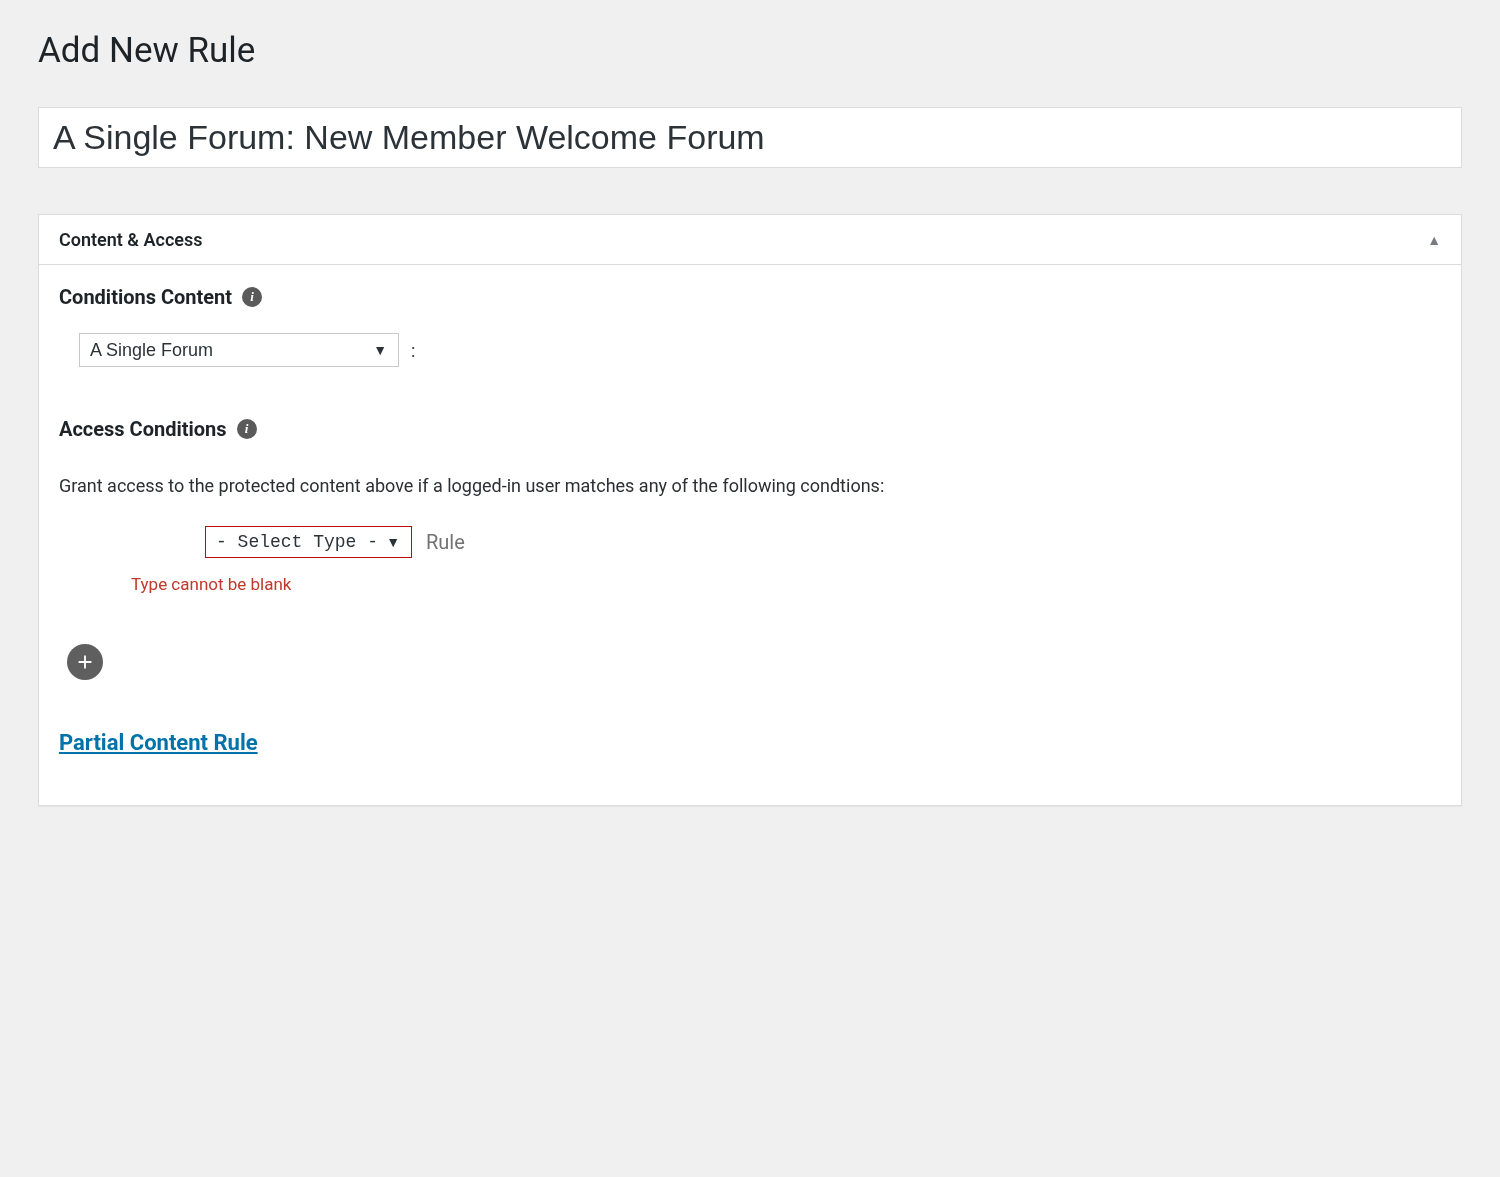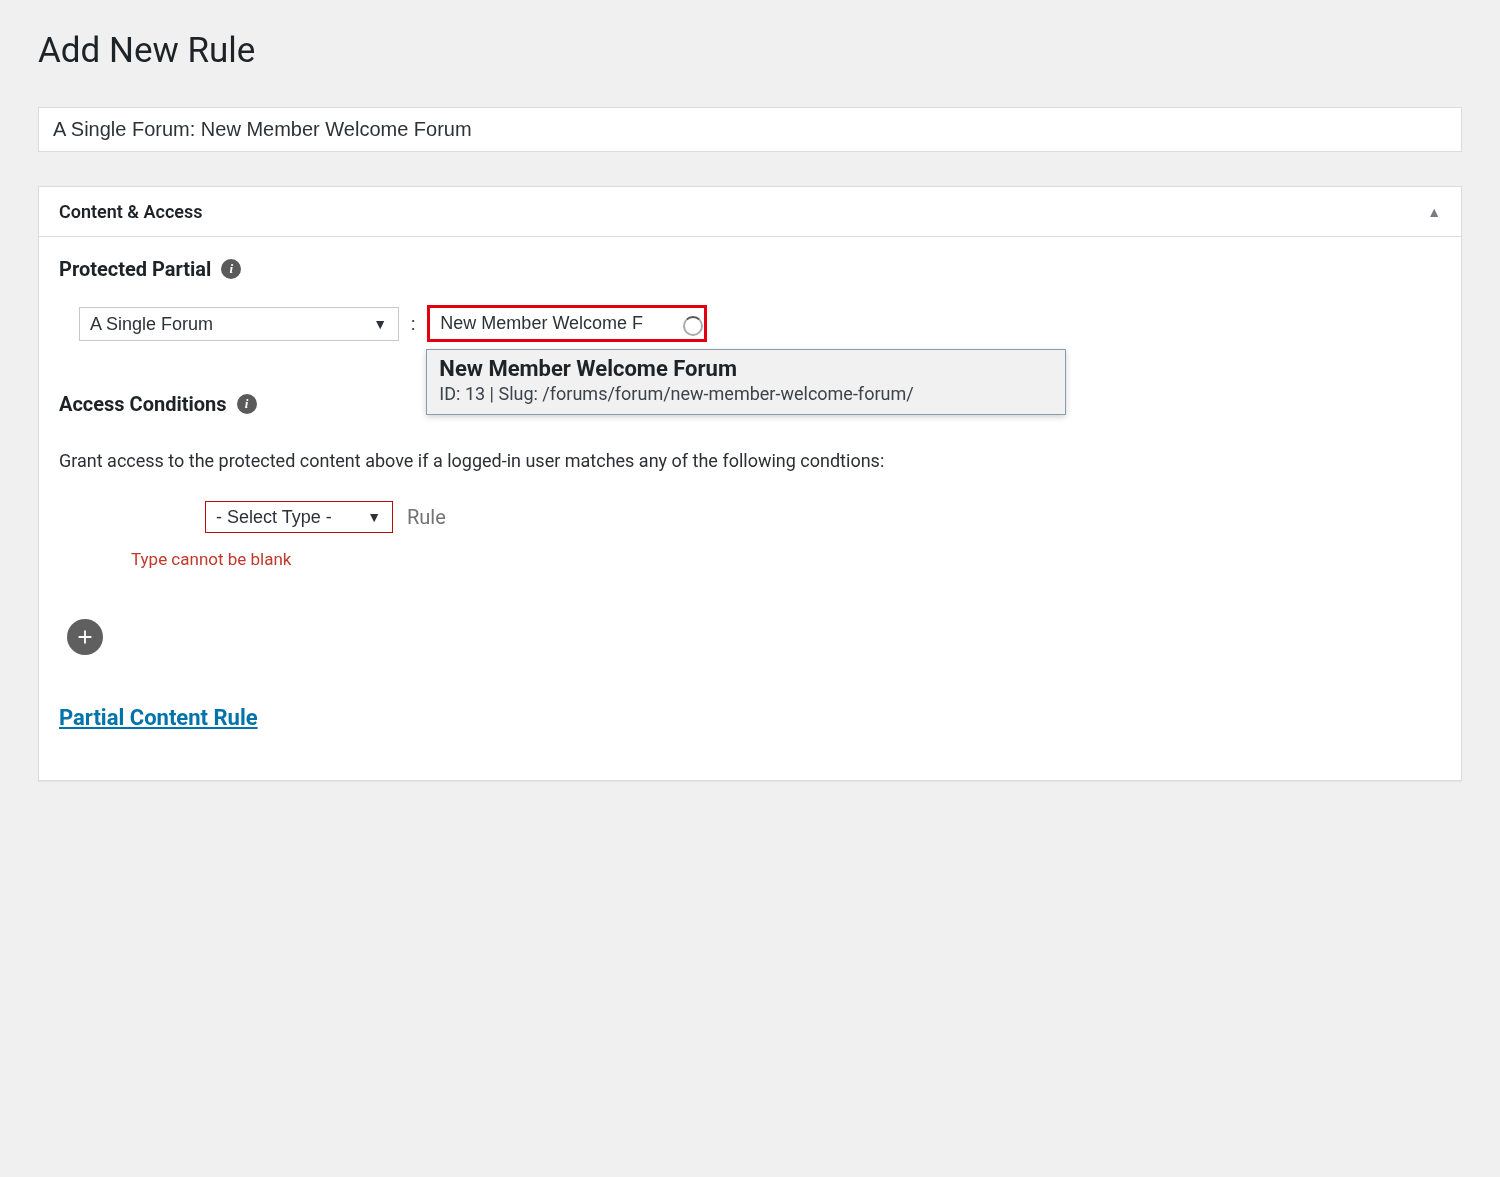--- a/index.html
+++ b/index.html
@@ -10,26 +10,26 @@
       color: #1d2327;
     }
     .page-title {
       font-size: 35px;
       font-weight: 400;
       color: #1d2327;
       margin-bottom: 36px;
     }
     .title-input {
       width: 100%;
-      font-size: 20px;
+      font-size: 34px;
       padding: 10px 14px;
       background: #fff;
       border: 1px solid #dcdcde;
       color: #2c3338;
-      margin-bottom: 34px;
+      margin-bottom: 46px;
       outline: none;
     }
     .postbox {
       background: #fff;
       border: 1px solid #dcdcde;
       box-shadow: 0 1px 1px rgba(0,0,0,.04);
     }
     .postbox-header {
       display: flex;
       justify-content: space-between;
@@ -178,20 +178,21 @@
       align-items: center;
       gap: 14px;
       margin-left: 146px;
       margin-bottom: 16px;
     }
     .select-error {
       border: 1.5px solid #bb0b0b !important;
       min-width: 188px;
       font-size: 18px;
       padding: 5px 32px 5px 10px;
+      font-family: Liberation Mono, monospace;
     }
     .rule-label {
       font-size: 20px;
       color: #737373;
     }
     .error-msg {
       font-size: 17px;
       color: #c0392b;
       margin-left: 72px;
       margin-bottom: 50px;
@@ -232,41 +233,31 @@
 <input type="text" class="title-input" value="A Single Forum: New Member Welcome Forum" style="">
 
 <div class="postbox">
   <div class="postbox-header">
     <h2>Content &amp; Access</h2>
     <span class="toggle-indicator">▲</span>
   </div>
   <div class="inside">
 
     <div class="section-label">
-      <span>Protected Partial</span>
+      <span>Conditions Content</span>
       <span class="info-icon">i</span>
     </div>
 
     <div class="protected-row">
       <div class="select-wrap">
         <select class="select-native">
           <option>A Single Forum</option>
         </select>
       </div>
       <span class="colon">:</span>
-      <div class="search-wrap">
-        <input type="text" class="search-input" value="New Member Welcome F" style="">
-        <span class="spinner"></span>
-        <div class="autocomplete-dropdown">
-          <div class="ac-item">
-            <div class="ac-title">New Member Welcome Forum</div>
-            <div class="ac-meta">ID: 13 | Slug: /forums/forum/new-member-welcome-forum/</div>
-          </div>
-        </div>
-      </div>
     </div>
 
     <div class="section-label">
       <span>Access Conditions</span>
       <span class="info-icon">i</span>
     </div>
 
     <p class="access-desc">Grant access to the protected content above if a logged-in user matches any of the following condtions:</p>
 
     <div class="condition-row">

